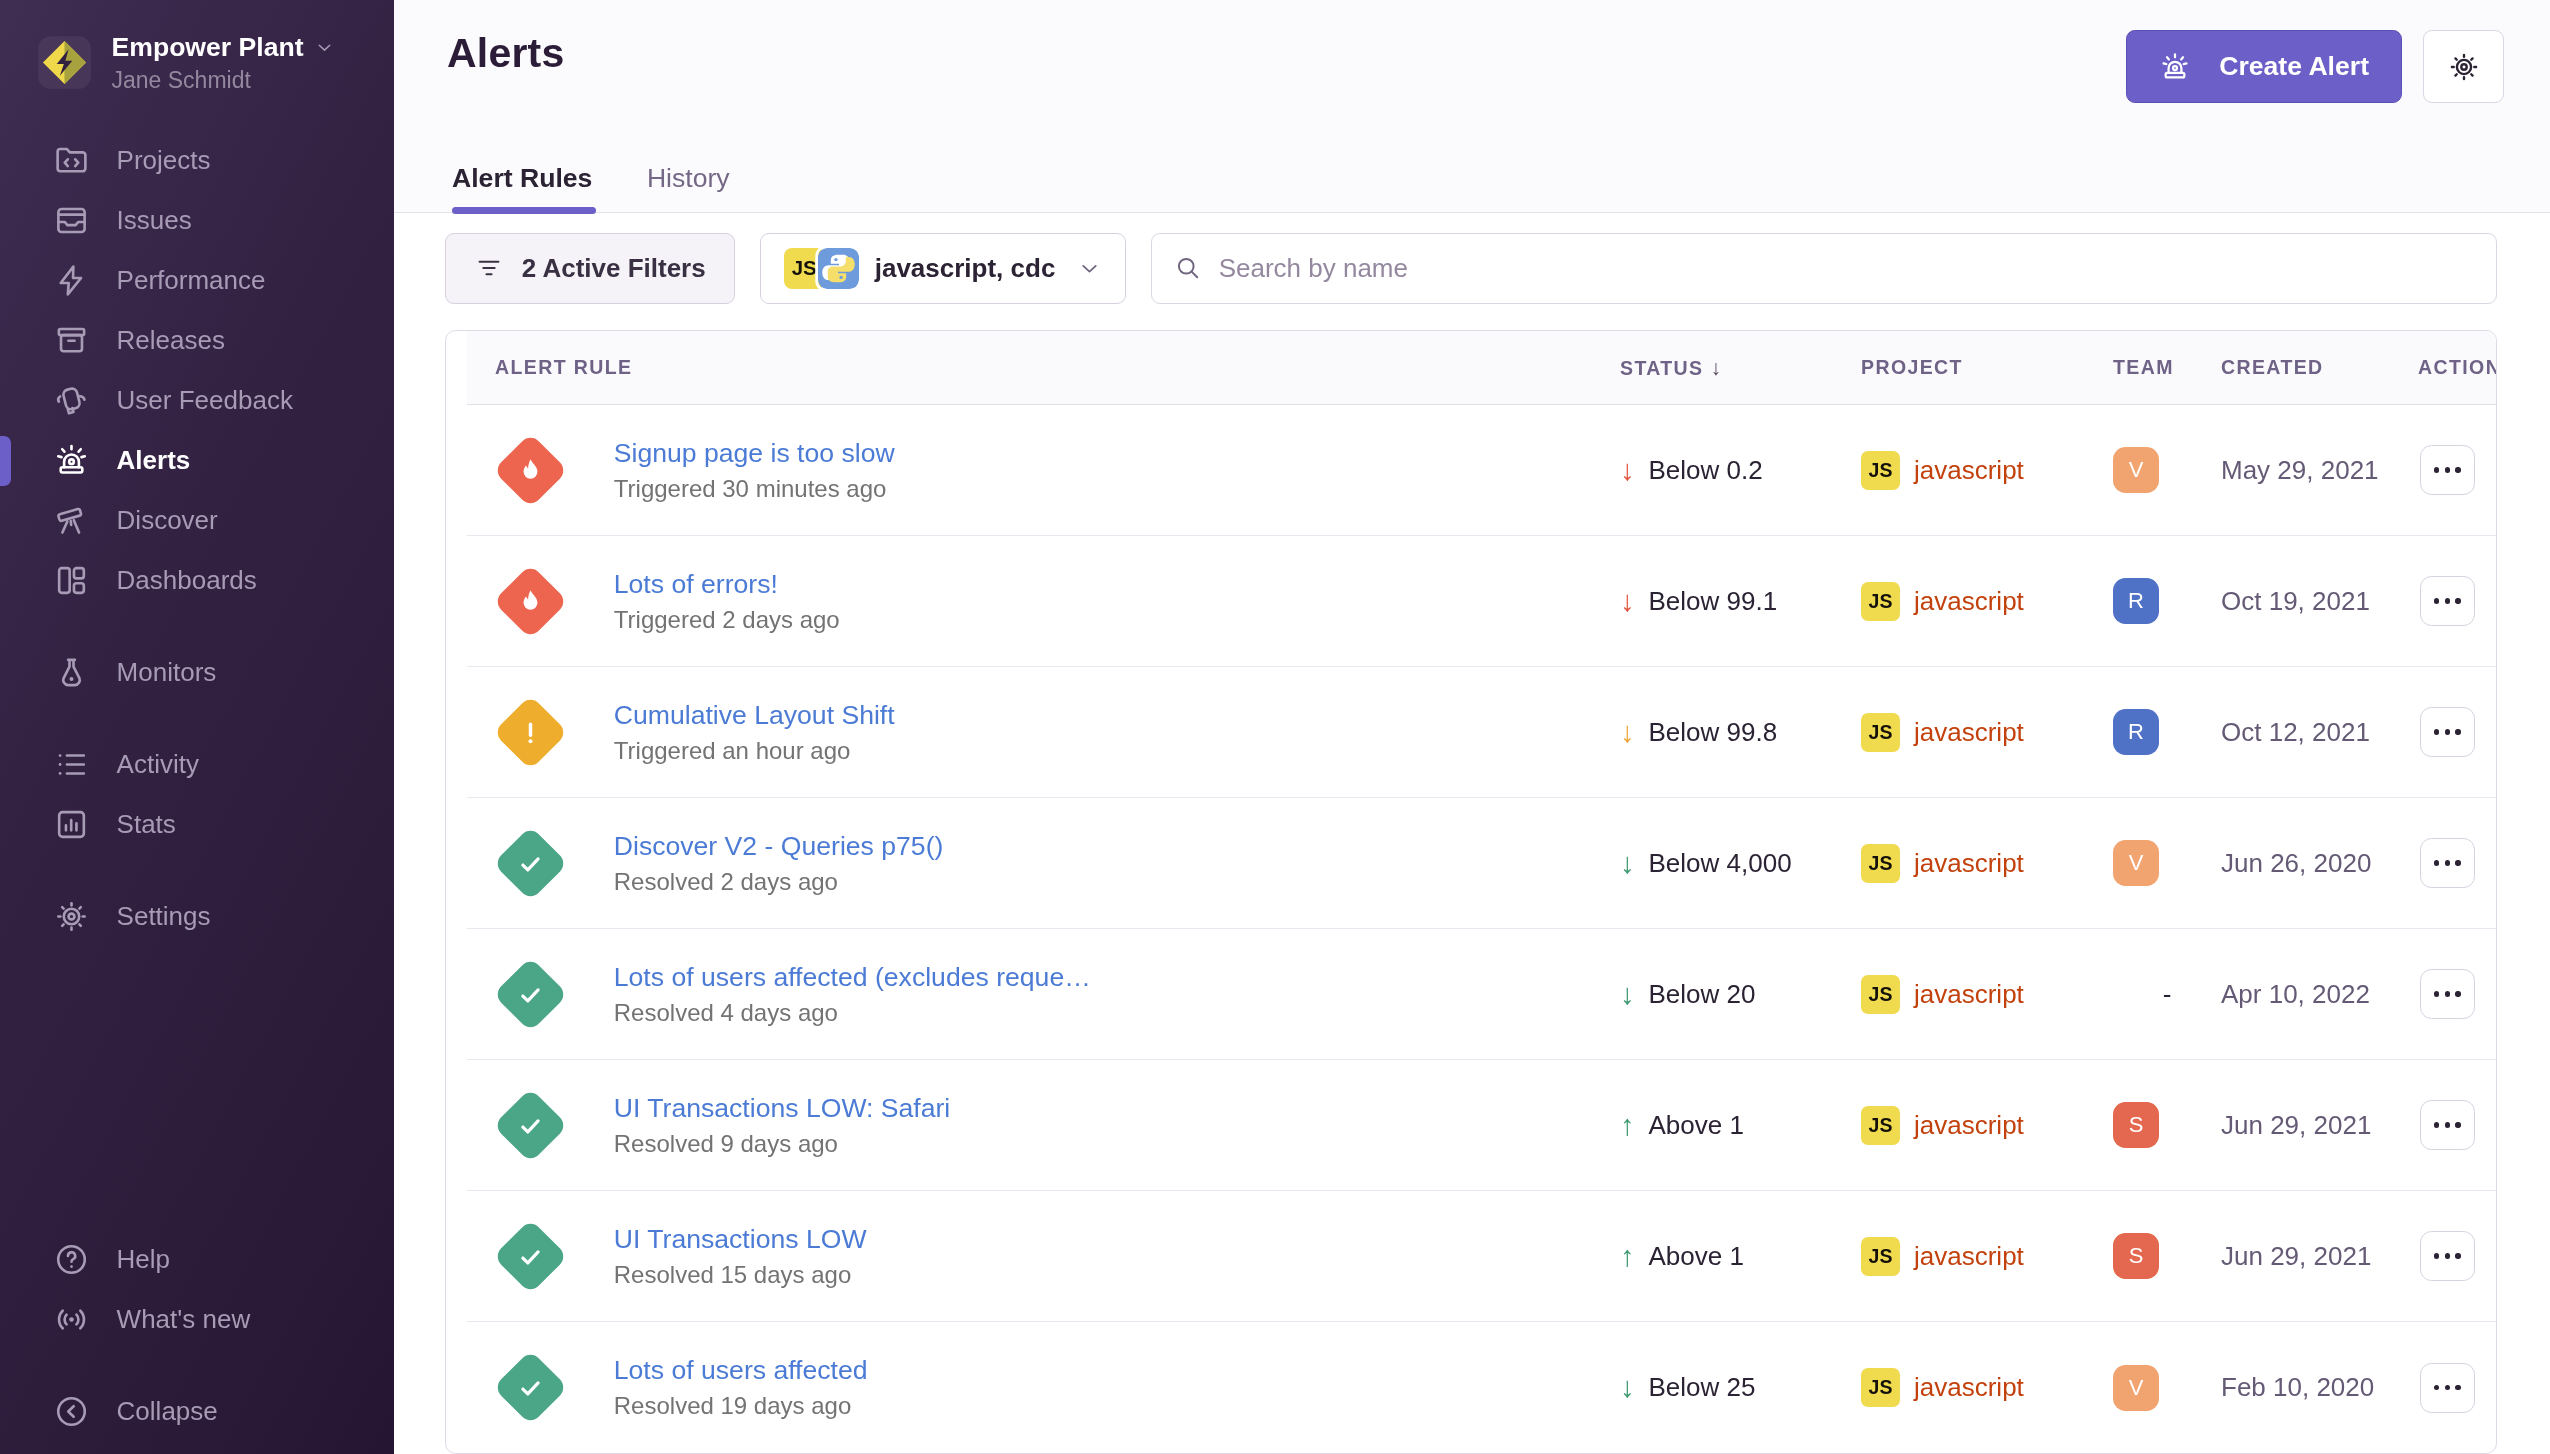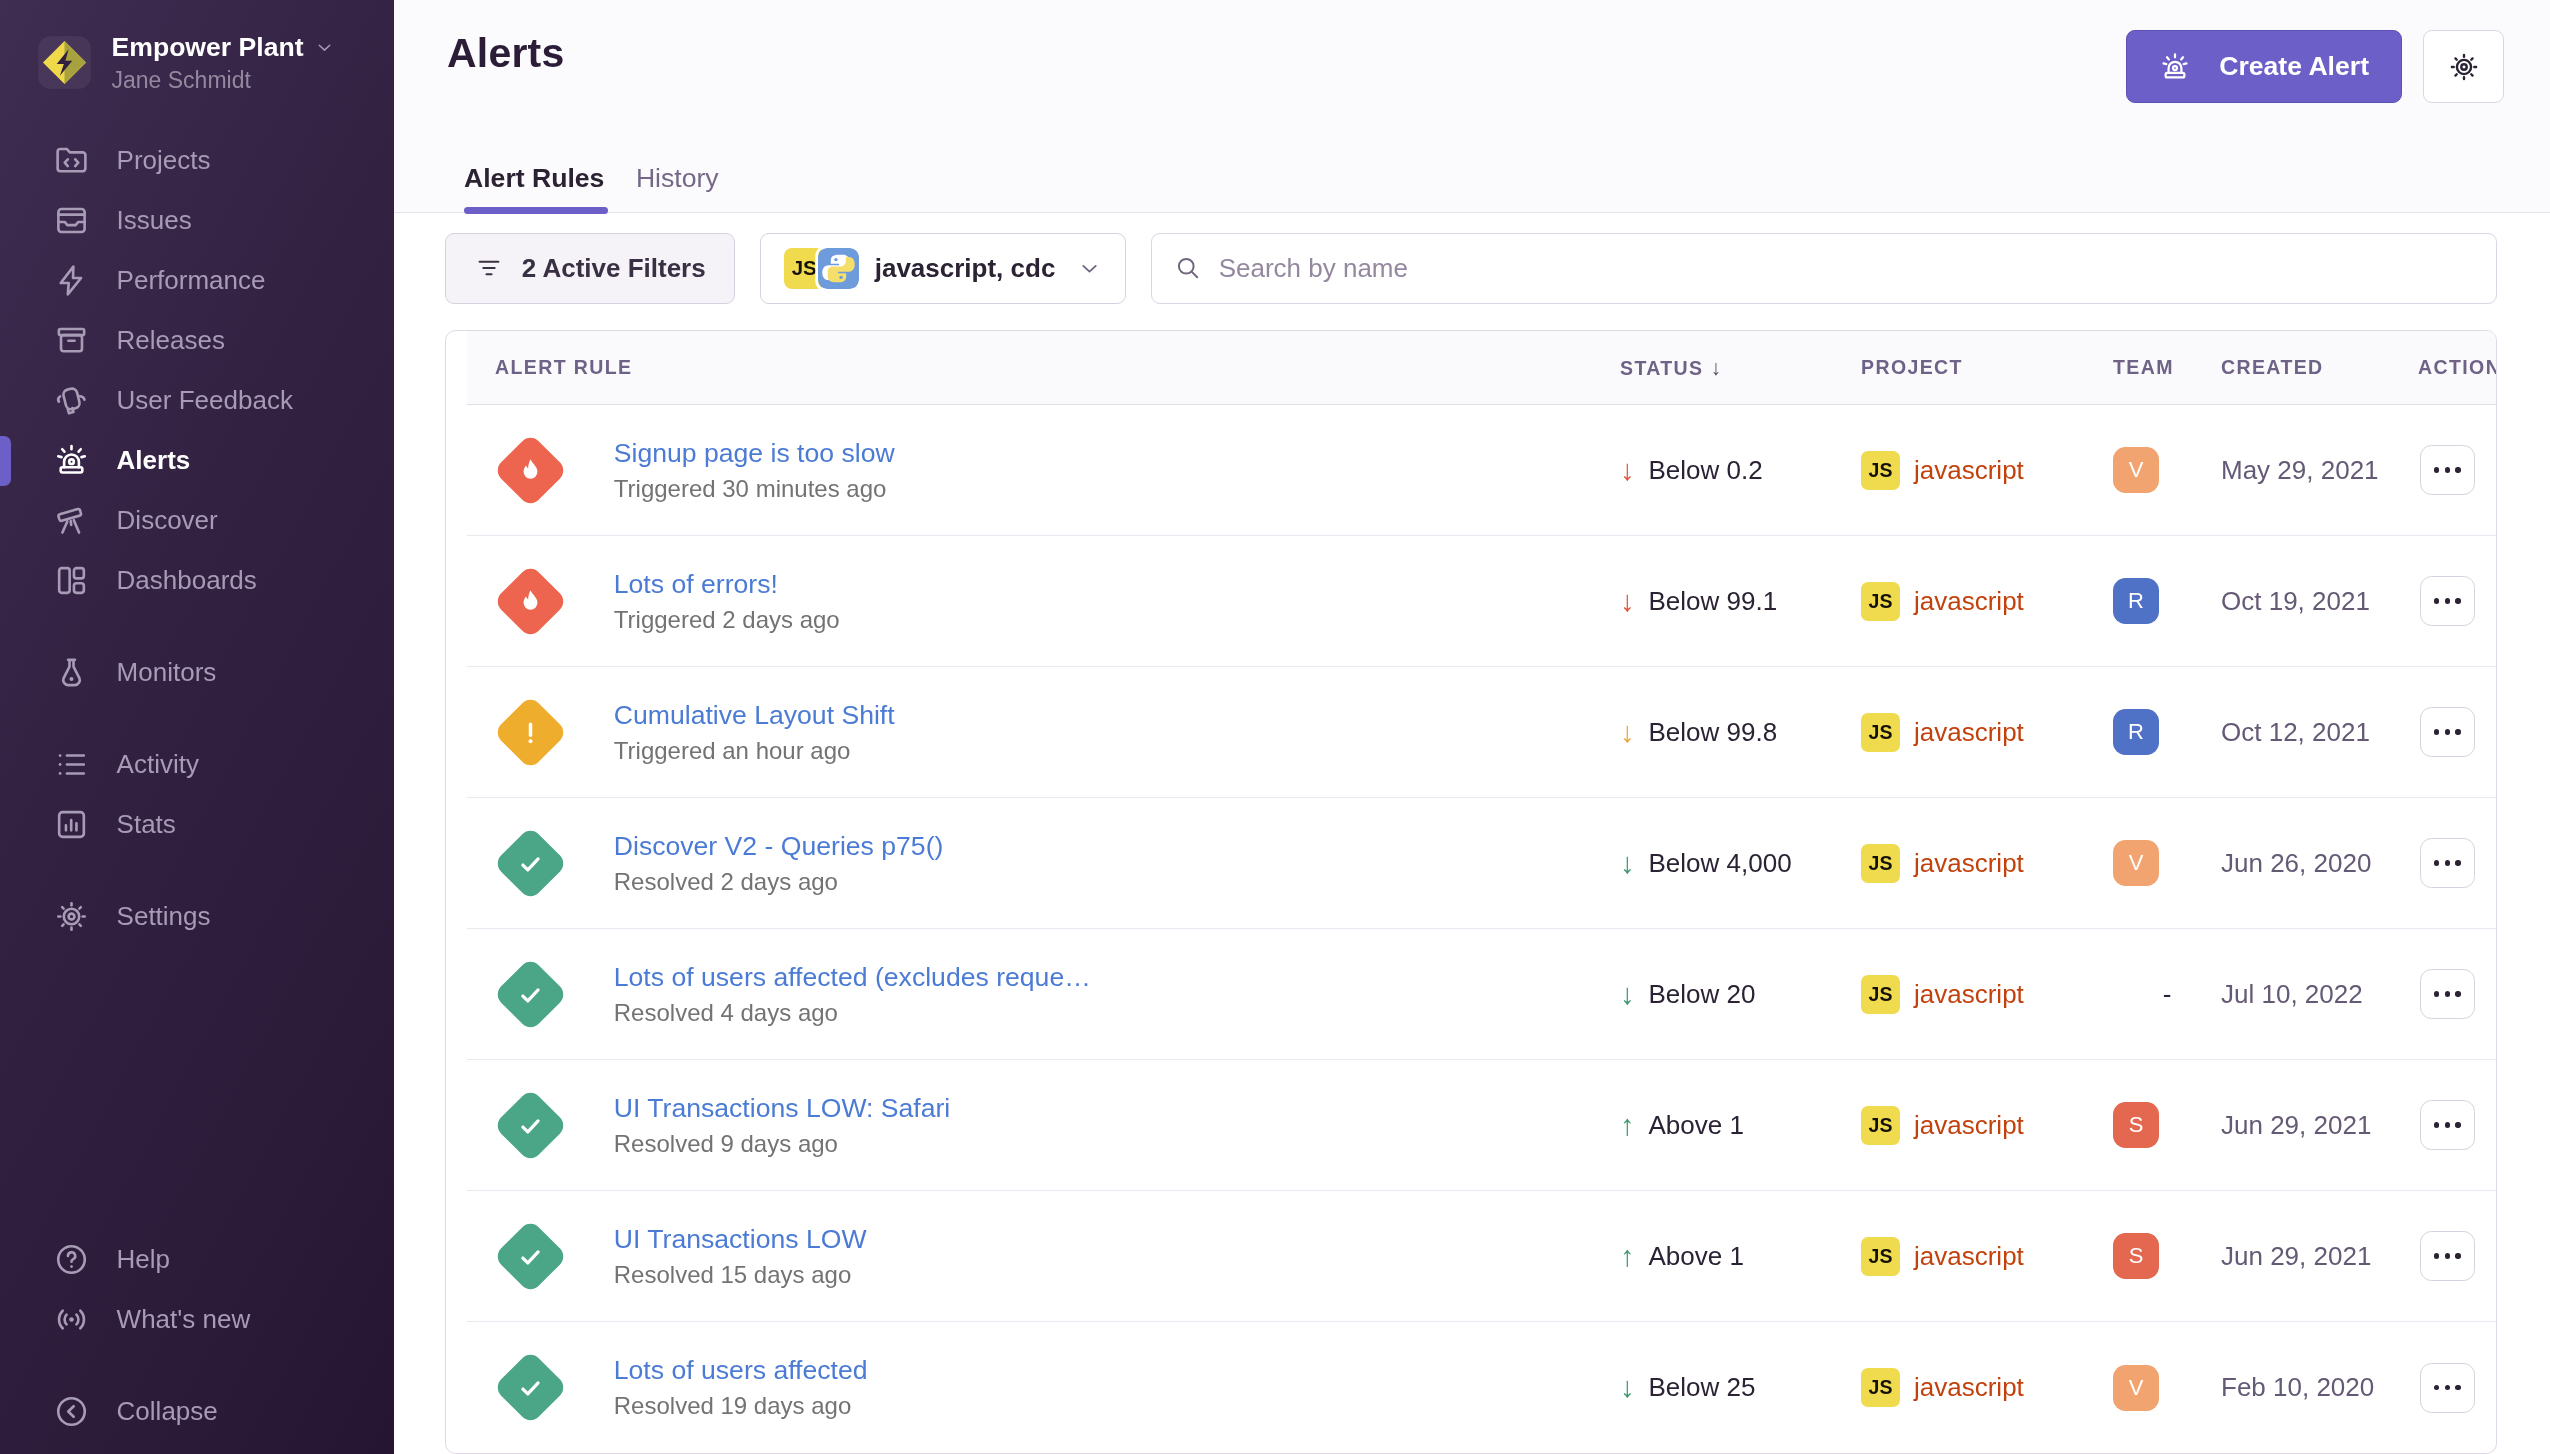--- a/index.html
+++ b/index.html
@@ -35,21 +35,21 @@
   .page-title { font-size:41px; font-weight:700; color:#2b1d38; letter-spacing:0.2px; }
   .hdr-actions { display:flex; gap:21px; }
   .btn-create { display:flex; align-items:center; gap:28px; height:73px; padding:0 32px;
     background:#6c5fc7; color:#fff; border:0.9px solid #5c50b4; border-radius:8.9px;
     font-size:26.6px; font-weight:600; font-family:inherit; cursor:pointer; }
   .btn-create svg { width:32px; height:32px; }
   .btn-gear { width:81px; height:73px; background:#fff; border:1.8px solid #dcd5e3;
     border-radius:8.9px; display:flex; align-items:center; justify-content:center;
     cursor:pointer; color:#2b2233; }
   .btn-gear svg { width:34px; height:34px; }
-  .tabs { position:absolute; bottom:-1.8px; left:70px; display:flex; gap:28px; }
+  .tabs { position:absolute; bottom:-1.8px; left:58px; display:flex; gap:51px; }
   .tab { position:relative; font-size:26.6px; color:#756887; padding:0 3.5px 19.5px 0; cursor:pointer; }
   .tab.active { color:#2b2233; font-weight:600; }
   .tab.active::after { content:""; position:absolute; left:0; right:0; bottom:0;
     height:7px; background:#6c5fc7; border-radius:3.5px; }
 
   .content { padding:19.5px 53px 0 51px; }
   .filter-row { display:flex; gap:25px; }
   .btn-filter { display:flex; align-items:center; gap:17.7px; height:71px; padding:0 28px;
     background:#f5f3f7; border:1.8px solid #d8d0df; border-radius:8.9px; cursor:pointer;
     font-size:26px; font-weight:600; color:#3a3043; font-family:inherit; }
@@ -536,21 +536,21 @@
             <span class="status-arrow" data-variant="green">↓</span>
             <span class="status-text">Below 20</span>
           </div>
         <div class="cell-project">
             <span class="js-badge">JS</span>
             <a class="project-link">javascript</a>
           </div>
         <div class="cell-team">
             <span class="avatar" data-variant="none">-</span>
           </div>
-        <div class="cell-created">Jul 10, 2022</div>
+        <div class="cell-created">Apr 10, 2022</div>
         <div class="cell-actions">
             <button class="dots-btn">
               <span class="dot"></span>
               <span class="dot"></span>
               <span class="dot"></span>
             </button>
           </div>
       </div>
 
       <div class="trow">

